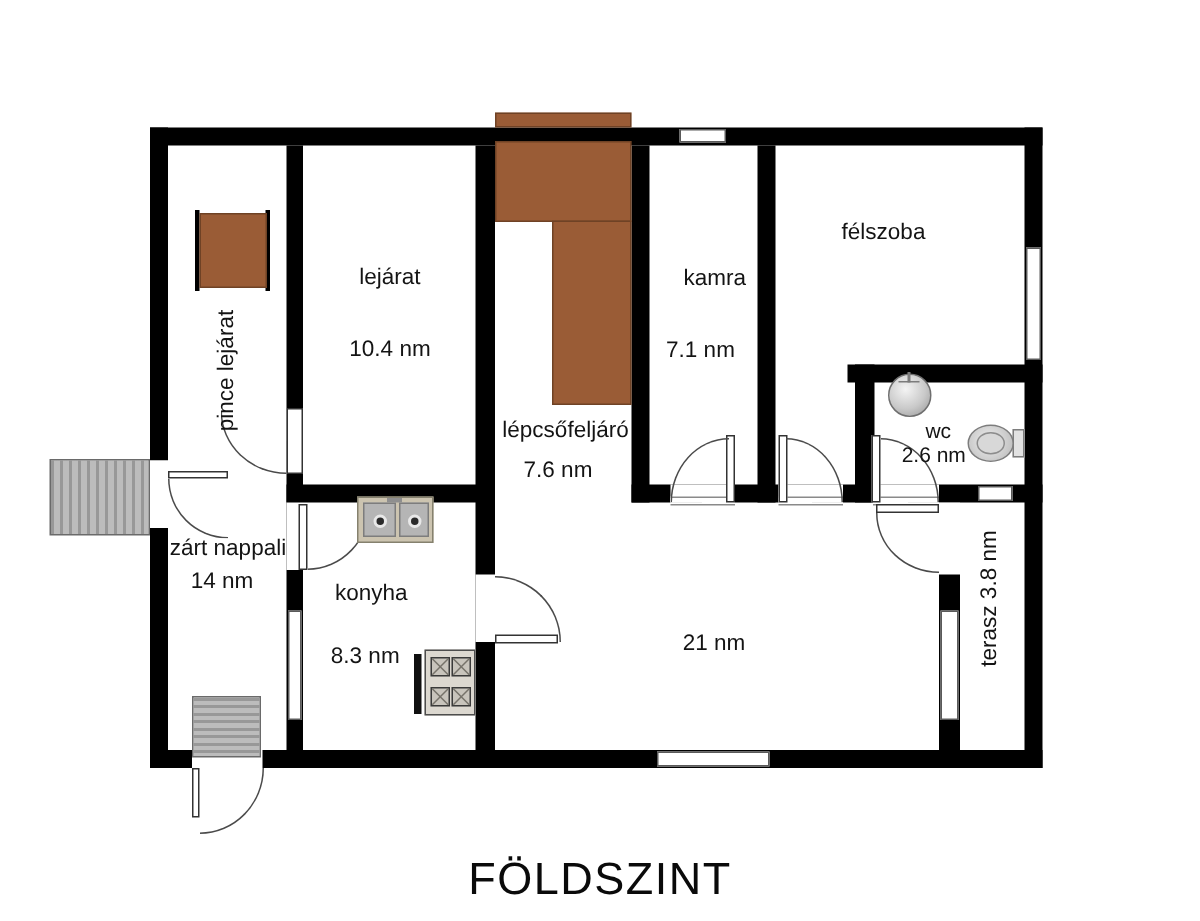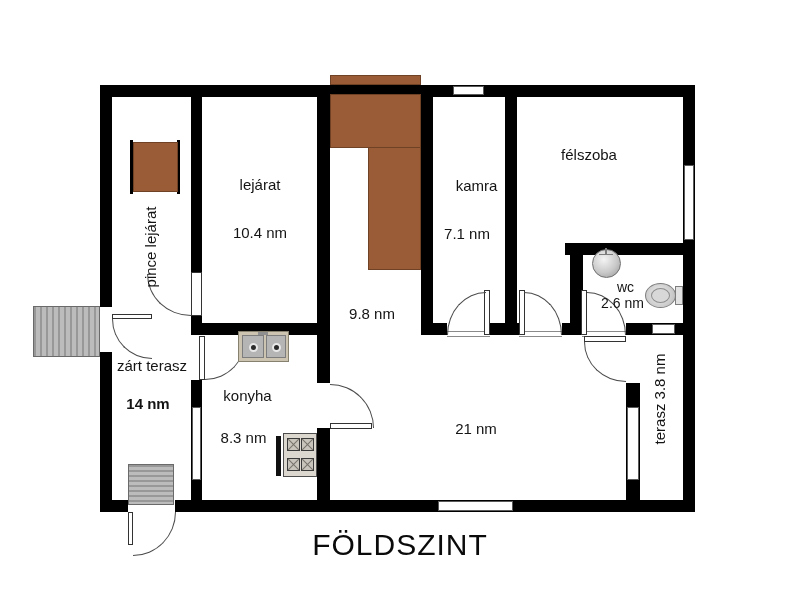--- a/index.html
+++ b/index.html
@@ -18,21 +18,21 @@
   .brown{position:absolute;background:#9a5c36;border:1px solid rgba(60,35,18,.45);box-sizing:border-box;}
   .gray-steps-v{position:absolute;background:repeating-linear-gradient(90deg,#989898 0 2px,#bcbcbc 2px 6px);
         border:1px solid #6a6a6a;box-sizing:border-box;}
   .gray-steps-h{position:absolute;background:repeating-linear-gradient(180deg,#989898 0 2px,#bcbcbc 2px 5px);
         border:1px solid #6a6a6a;box-sizing:border-box;}
   .rail{position:absolute;background:#000;}
   .lbl{position:absolute;font-size:15px;color:#141414;text-align:center;line-height:1.1;white-space:nowrap;}
   .lbl-sm{font-size:14px;}
   .vlbl{position:absolute;font-size:15px;color:#141414;text-align:center;white-space:nowrap;
         transform:rotate(-90deg);}
-  .title{position:absolute;font-size:30px;color:#0a0a0a;text-align:center;letter-spacing:1px;}
+  .title{position:absolute;font-size:30px;color:#0a0a0a;text-align:center;letter-spacing:1px;margin-top:42px;}
   
   .sink-frame{position:absolute;background:#ccc4b0;border:1px solid #85816e;box-sizing:border-box;}
   .basin{position:absolute;background:#b5b5b5;border:1px solid #7d7d7d;box-sizing:border-box;}
   .drain{position:absolute;width:5px;height:5px;border-radius:50%;background:#2a2a2a;border:2px solid #e8e8e8;}
   .faucet{position:absolute;background:#8f8f8f;}
   .stove-body{position:absolute;background:#dcd8d0;border:1px solid #4d4d4d;box-sizing:border-box;}
   .stove-handle{position:absolute;background:#101010;}
   .burner{position:absolute;width:13px;height:13px;border:1px solid #3a3a3a;background:#c8c4bc;box-sizing:border-box;}
   .burner::before,.burner::after{content:"";position:absolute;left:-2px;top:5px;width:15px;height:1px;background:#76726a;}
   .burner::before{transform:rotate(45deg);}
@@ -144,32 +144,33 @@
 
   <div class="toilet-tank" style="left:675px;top:286px;width:8px;height:19px;"></div>
   <div class="toilet-bowl" style="left:645px;top:283px;width:31px;height:25px;"></div>
   <div class="toilet-inner" style="left:651px;top:288px;width:19px;height:15px;"></div>
 
   <div class="vlbl" style="left:91px;top:238px;width:120px;height:18px;">pince lejárat</div>
 
   <div class="lbl" style="left:202px;top:177px;width:116px;">lejárat</div>
   <div class="lbl" style="left:202px;top:225px;width:116px;">10.4 nm</div>
 
-  <div class="lbl" style="left:317px;top:306px;width:110px;">9.8 nm</div>
+  <div class="lbl" style="left:317px;top:279px;width:120px;">lépcsőfeljáró</div>
+  <div class="lbl" style="left:317px;top:306px;width:110px;">7.6 nm</div>
 
   <div class="lbl" style="left:421px;top:178px;width:111px;">kamra</div>
   <div class="lbl" style="left:421px;top:226px;width:92px;">7.1 nm</div>
 
   <div class="lbl" style="left:515px;top:147px;width:148px;">félszoba</div>
 
   <div class="lbl lbl-sm" style="left:583px;top:280px;width:85px;">wc</div>
   <div class="lbl lbl-sm" style="left:580px;top:296px;width:85px;">2.6 nm</div>
 
-  <div class="lbl" style="left:102px;top:358px;width:100px;">zárt terasz</div>
-  <div class="lbl" style="left:98px;top:396px;width:100px;font-weight:bold;">14 nm</div>
+  <div class="lbl" style="left:102px;top:358px;width:100px;">zárt nappali</div>
+  <div class="lbl" style="left:98px;top:380px;width:100px;">14 nm</div>
 
   <div class="lbl" style="left:190px;top:388px;width:115px;">konyha</div>
   <div class="lbl" style="left:186px;top:430px;width:115px;">8.3 nm</div>
 
   <div class="lbl" style="left:376px;top:421px;width:200px;">21 nm</div>
 
   <div class="vlbl" style="left:594px;top:391px;width:130px;height:16px;">terasz 3.8 nm</div>
 
   <div class="title" style="left:250px;top:528px;width:300px;">FÖLDSZINT</div>
 

